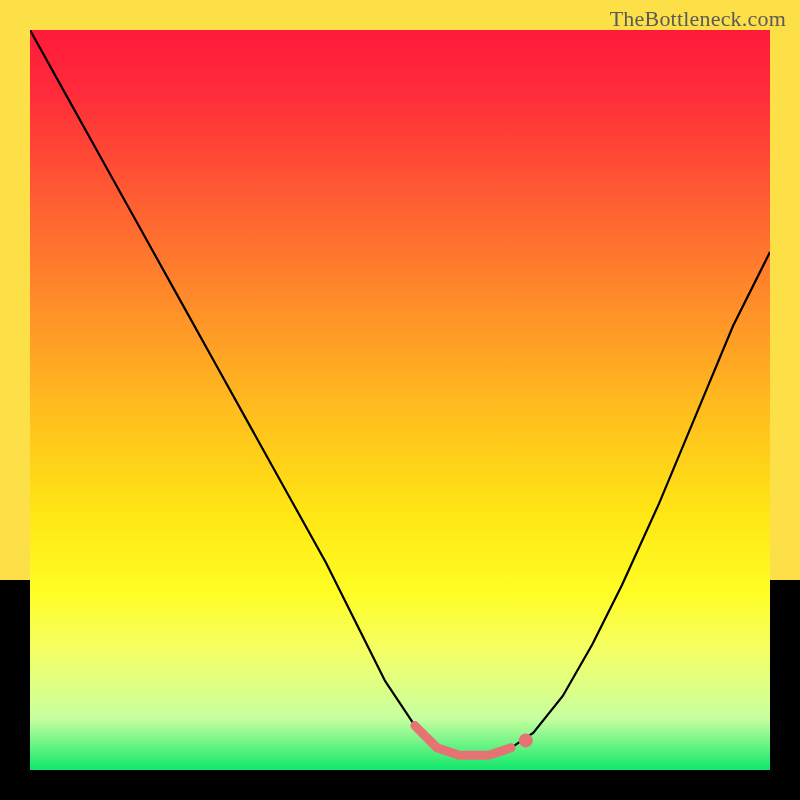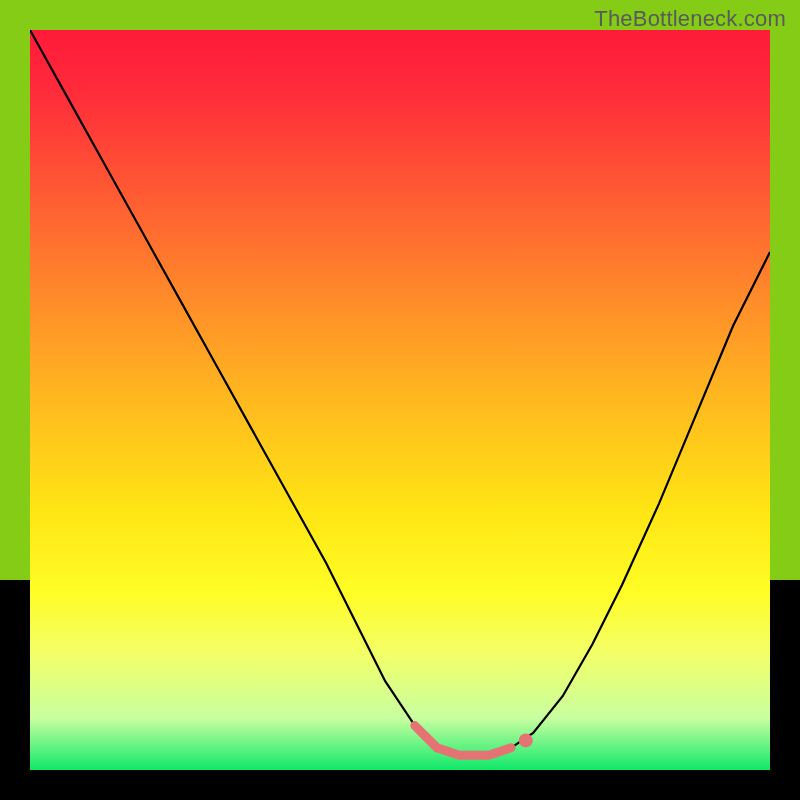--- a/index.html
+++ b/index.html
@@ -8,21 +8,22 @@
     width: 800px;
     height: 800px;
     background: #000;
     overflow: hidden;
     font-family: Arial, Helvetica, sans-serif;
   }
   .frame {
     position: relative;
     width: 800px;
     height: 580px;
-    background: #84cc16;
+    background: #fde047;
+    font-family: Liberation Serif, serif;
   }
   .plot-area {
     position: absolute;
     left: 30px;
     top: 30px;
     width: 740px;
     height: 740px;
   }
   .gradient {
     position: absolute;

